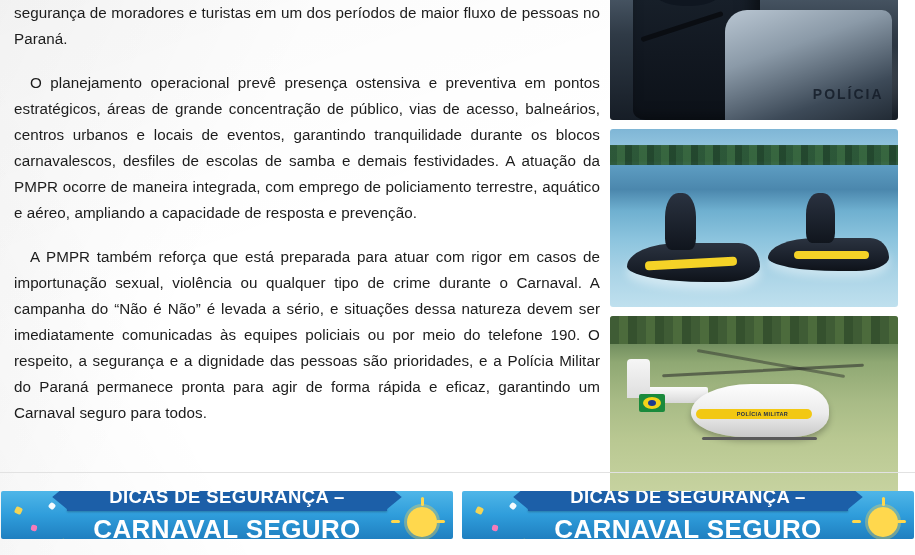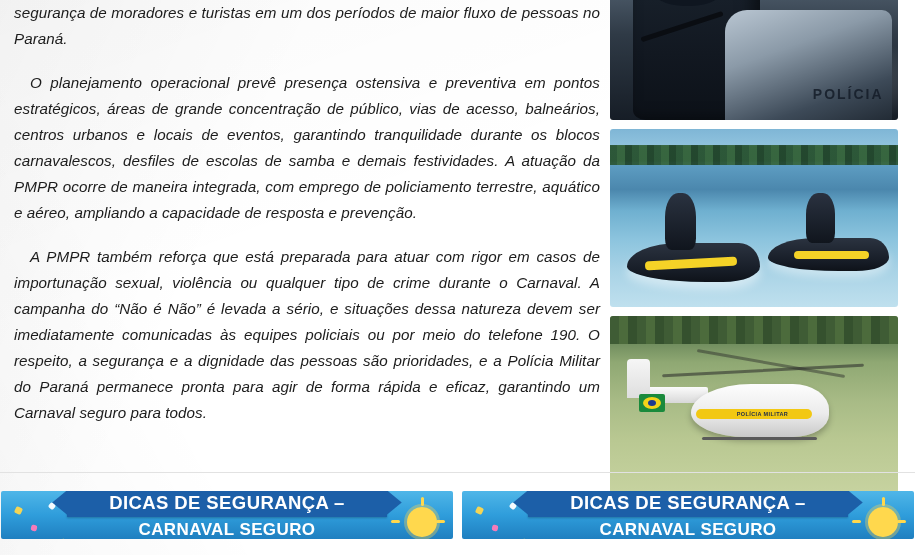--- a/index.html
+++ b/index.html
@@ -34,21 +34,20 @@
     width: 586px;
   }
   .para {
     margin: 0 0 18px 0;
     font-size: 15.2px;
     line-height: 26px;
     color: #1c1c1c;
     text-align: justify;
     text-indent: 16px;
     letter-spacing: 0.05px;
-    font-style: italic;
   }
   .para.first {
     text-indent: 0;
     margin-top: 0;
   }
 
   
   .photos {
     position: absolute;
     left: 610px;
@@ -374,21 +373,21 @@
     content: "";
     position: absolute;
     top: 0;
     width: 17px;
     height: 100%;
     background: #1c5fa8;
   }
   .ribbon::before { left: -15px; clip-path: polygon(100% 0, 100% 100%, 0 50%); }
   .ribbon::after  { right: -15px; clip-path: polygon(0 0, 0 100%, 100% 50%); }
   .ribbon-2 {
-    font-size: 17px;
+    font-size: 26px;
     padding: 2px 34px;
     background: transparent;
     box-shadow: none;
     color: #ffffff;
   }
   .ribbon-2::before, .ribbon-2::after { display: none; }
 
   .sun {
     position: absolute;
     right: 16px;

